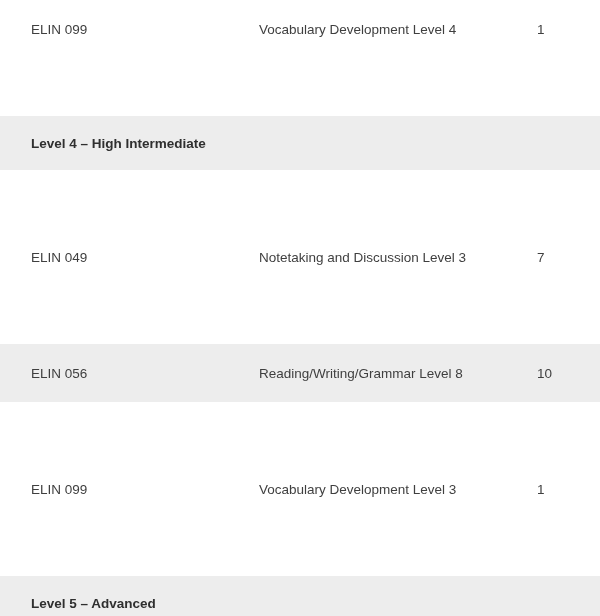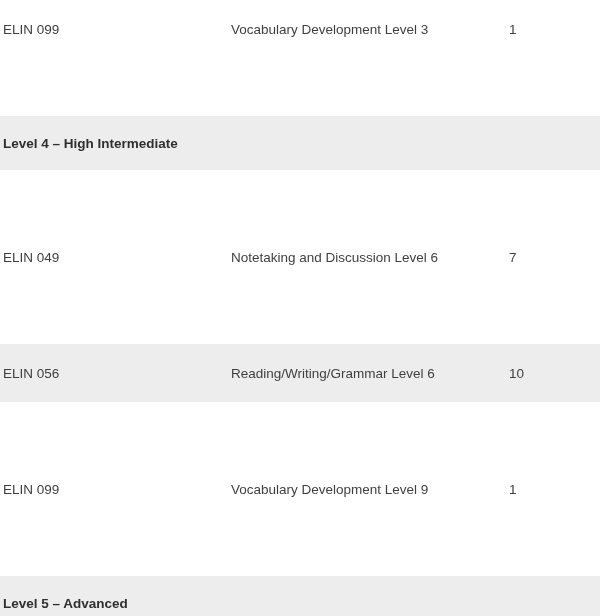--- a/index.html
+++ b/index.html
@@ -16,21 +16,21 @@
   }
   .course-table {
     width: 600px;
     border-collapse: collapse;
     table-layout: fixed;
   }
   .course-table tr {
     height: 58px;
   }
   .course-table td {
-    padding: 0 0 0 3px;
+    padding: 0 0 0 31px;
     vertical-align: middle;
     font-size: 13.5px;
     color: #3f3f3f;
     border: none;
     white-space: nowrap;
     overflow: hidden;
     text-overflow: ellipsis;
   }
   .col-code { width: 228px; }
   .col-title { width: 278px; padding-left: 0 !important; }
@@ -58,55 +58,55 @@
     background: #ffffff;
   }
 </style>
 </head>
 <body>
 
 <table class="course-table">
   <tbody>
     <tr class="row-plain">
       <td class="col-code">ELIN 099</td>
-      <td class="col-title">Vocabulary Development Level 3</td>
+      <td class="col-title">Vocabulary Development Level 4</td>
       <td class="col-credits">1</td>
     </tr>
     <tr class="divider-row">
         <td colspan="3"></td>
       </tr>
 
     <tr class="row-section section-tall">
       <td colspan="3">Level 4 – High Intermediate</td>
     </tr>
     <tr class="divider-row">
         <td colspan="3"></td>
       </tr>
 
     <tr class="row-plain">
       <td class="col-code">ELIN 049</td>
-      <td class="col-title">Notetaking and Discussion Level 6</td>
+      <td class="col-title">Notetaking and Discussion Level 3</td>
       <td class="col-credits">7</td>
     </tr>
     <tr class="divider-row">
         <td colspan="3"></td>
       </tr>
 
     <tr class="row-shaded">
       <td class="col-code">ELIN 056</td>
-      <td class="col-title">Reading/Writing/Grammar Level 6</td>
+      <td class="col-title">Reading/Writing/Grammar Level 8</td>
       <td class="col-credits">10</td>
     </tr>
     <tr class="divider-row">
         <td colspan="3"></td>
       </tr>
 
     <tr class="row-plain">
       <td class="col-code">ELIN 099</td>
-      <td class="col-title">Vocabulary Development Level 9</td>
+      <td class="col-title">Vocabulary Development Level 3</td>
       <td class="col-credits">1</td>
     </tr>
     <tr class="divider-row">
         <td colspan="3"></td>
       </tr>
 
     <tr class="row-section section-tall">
       <td colspan="3">Level 5 – Advanced</td>
     </tr>
 

